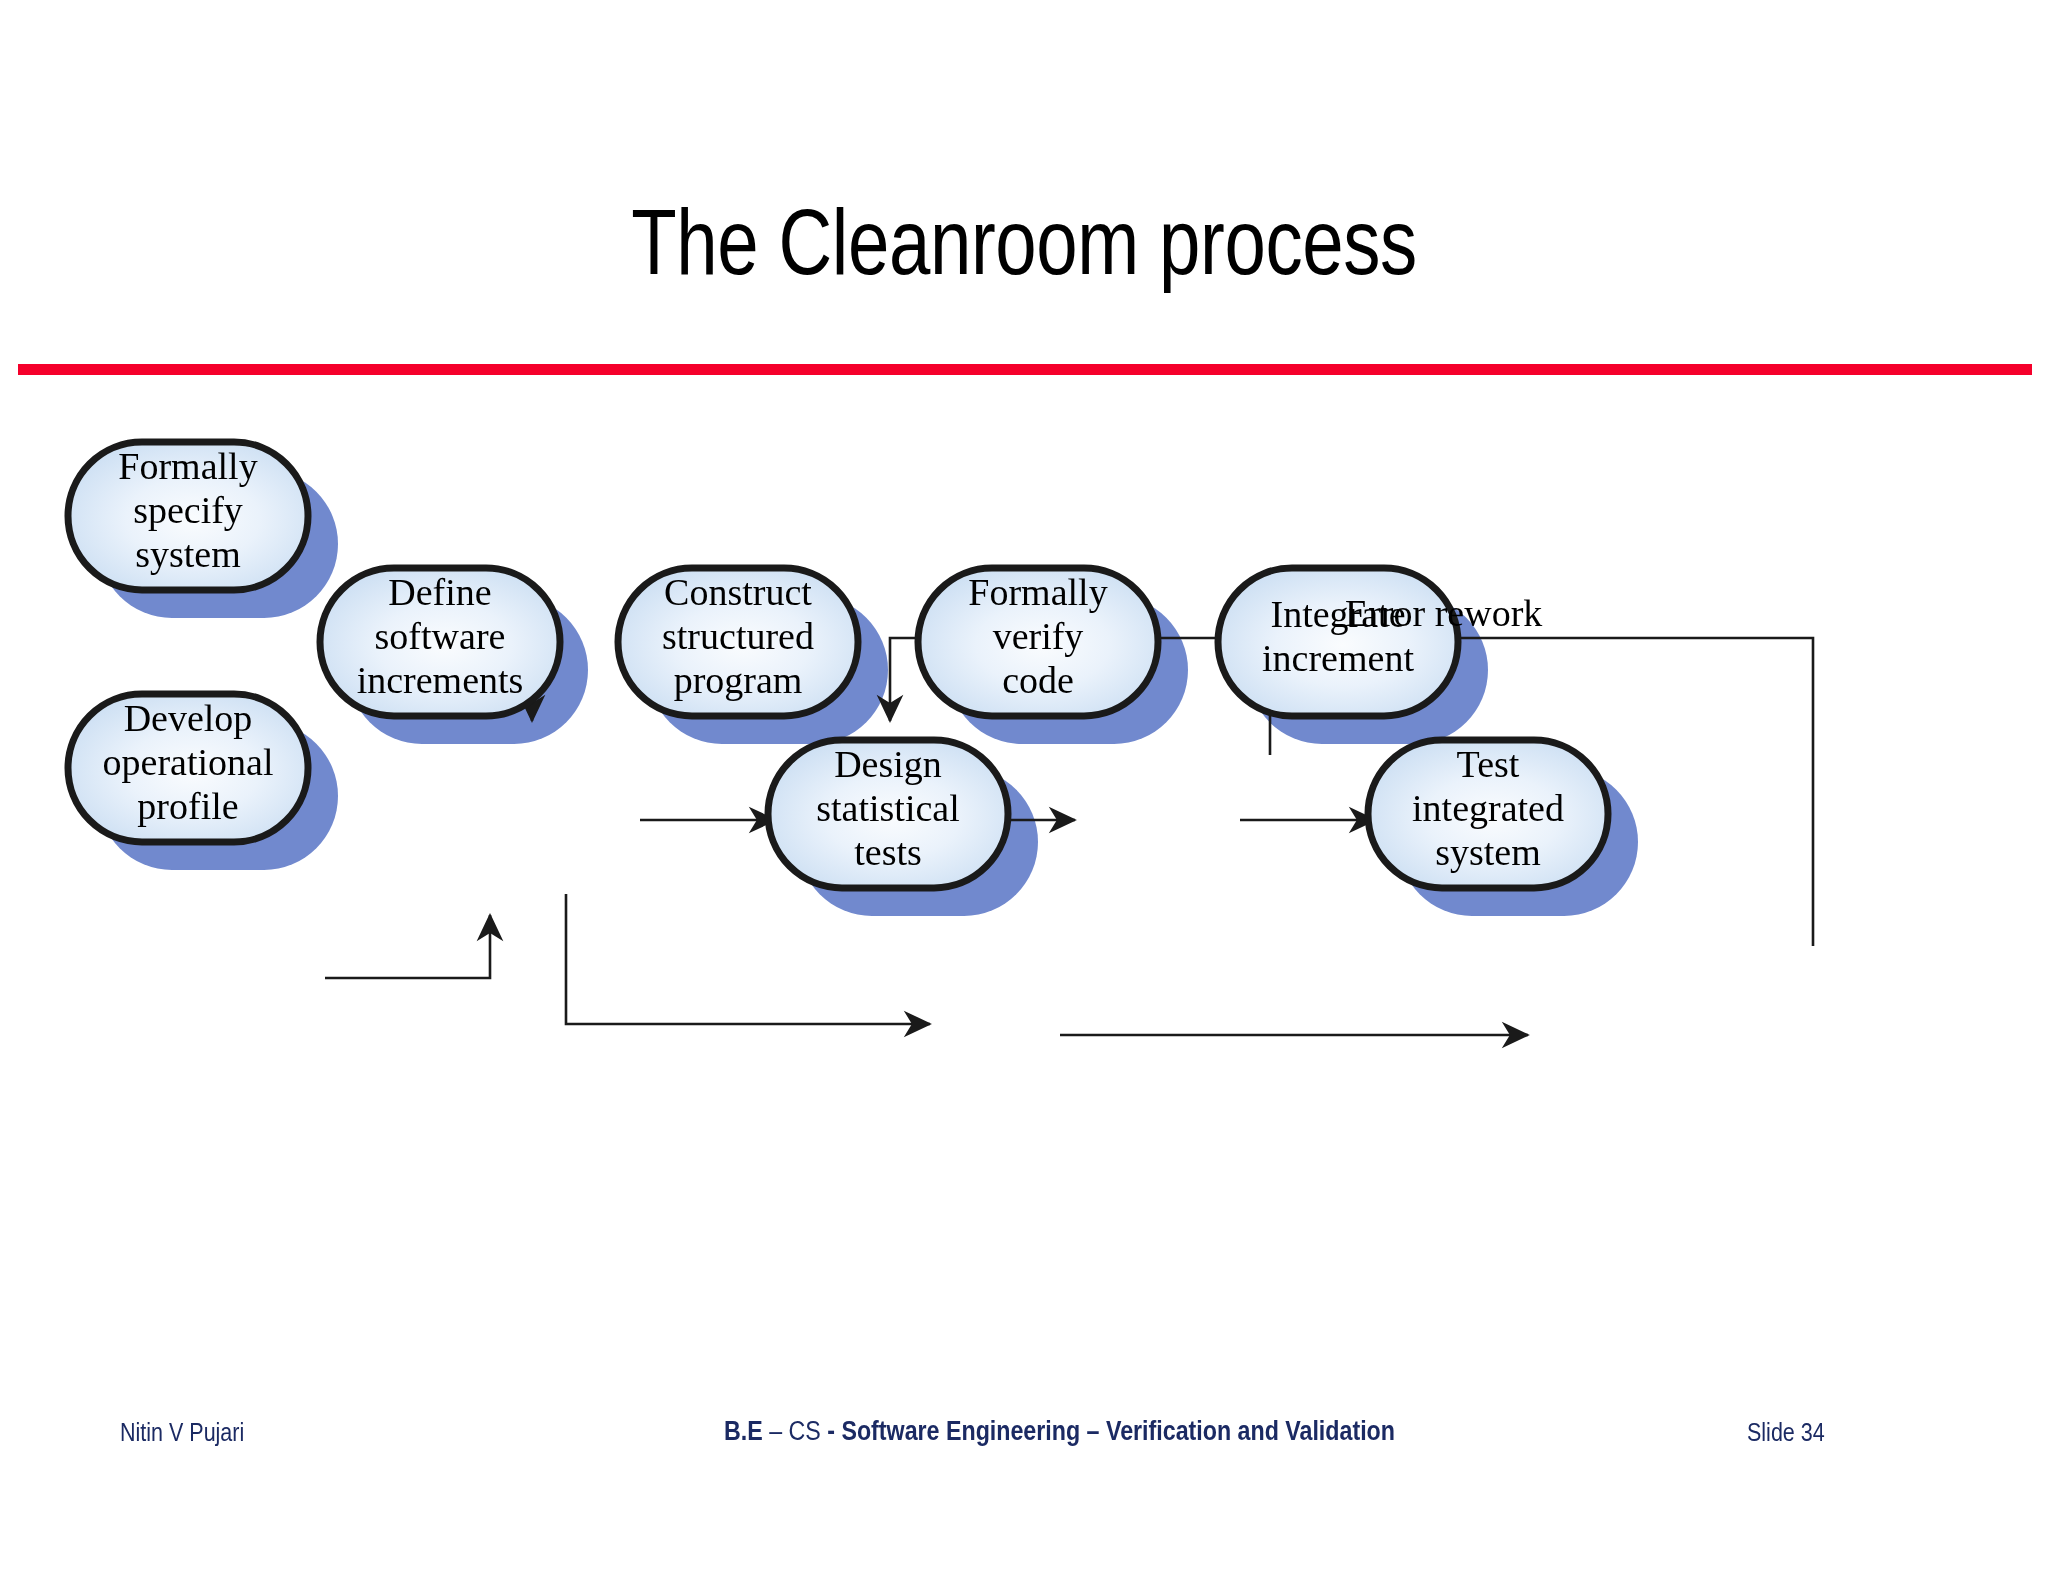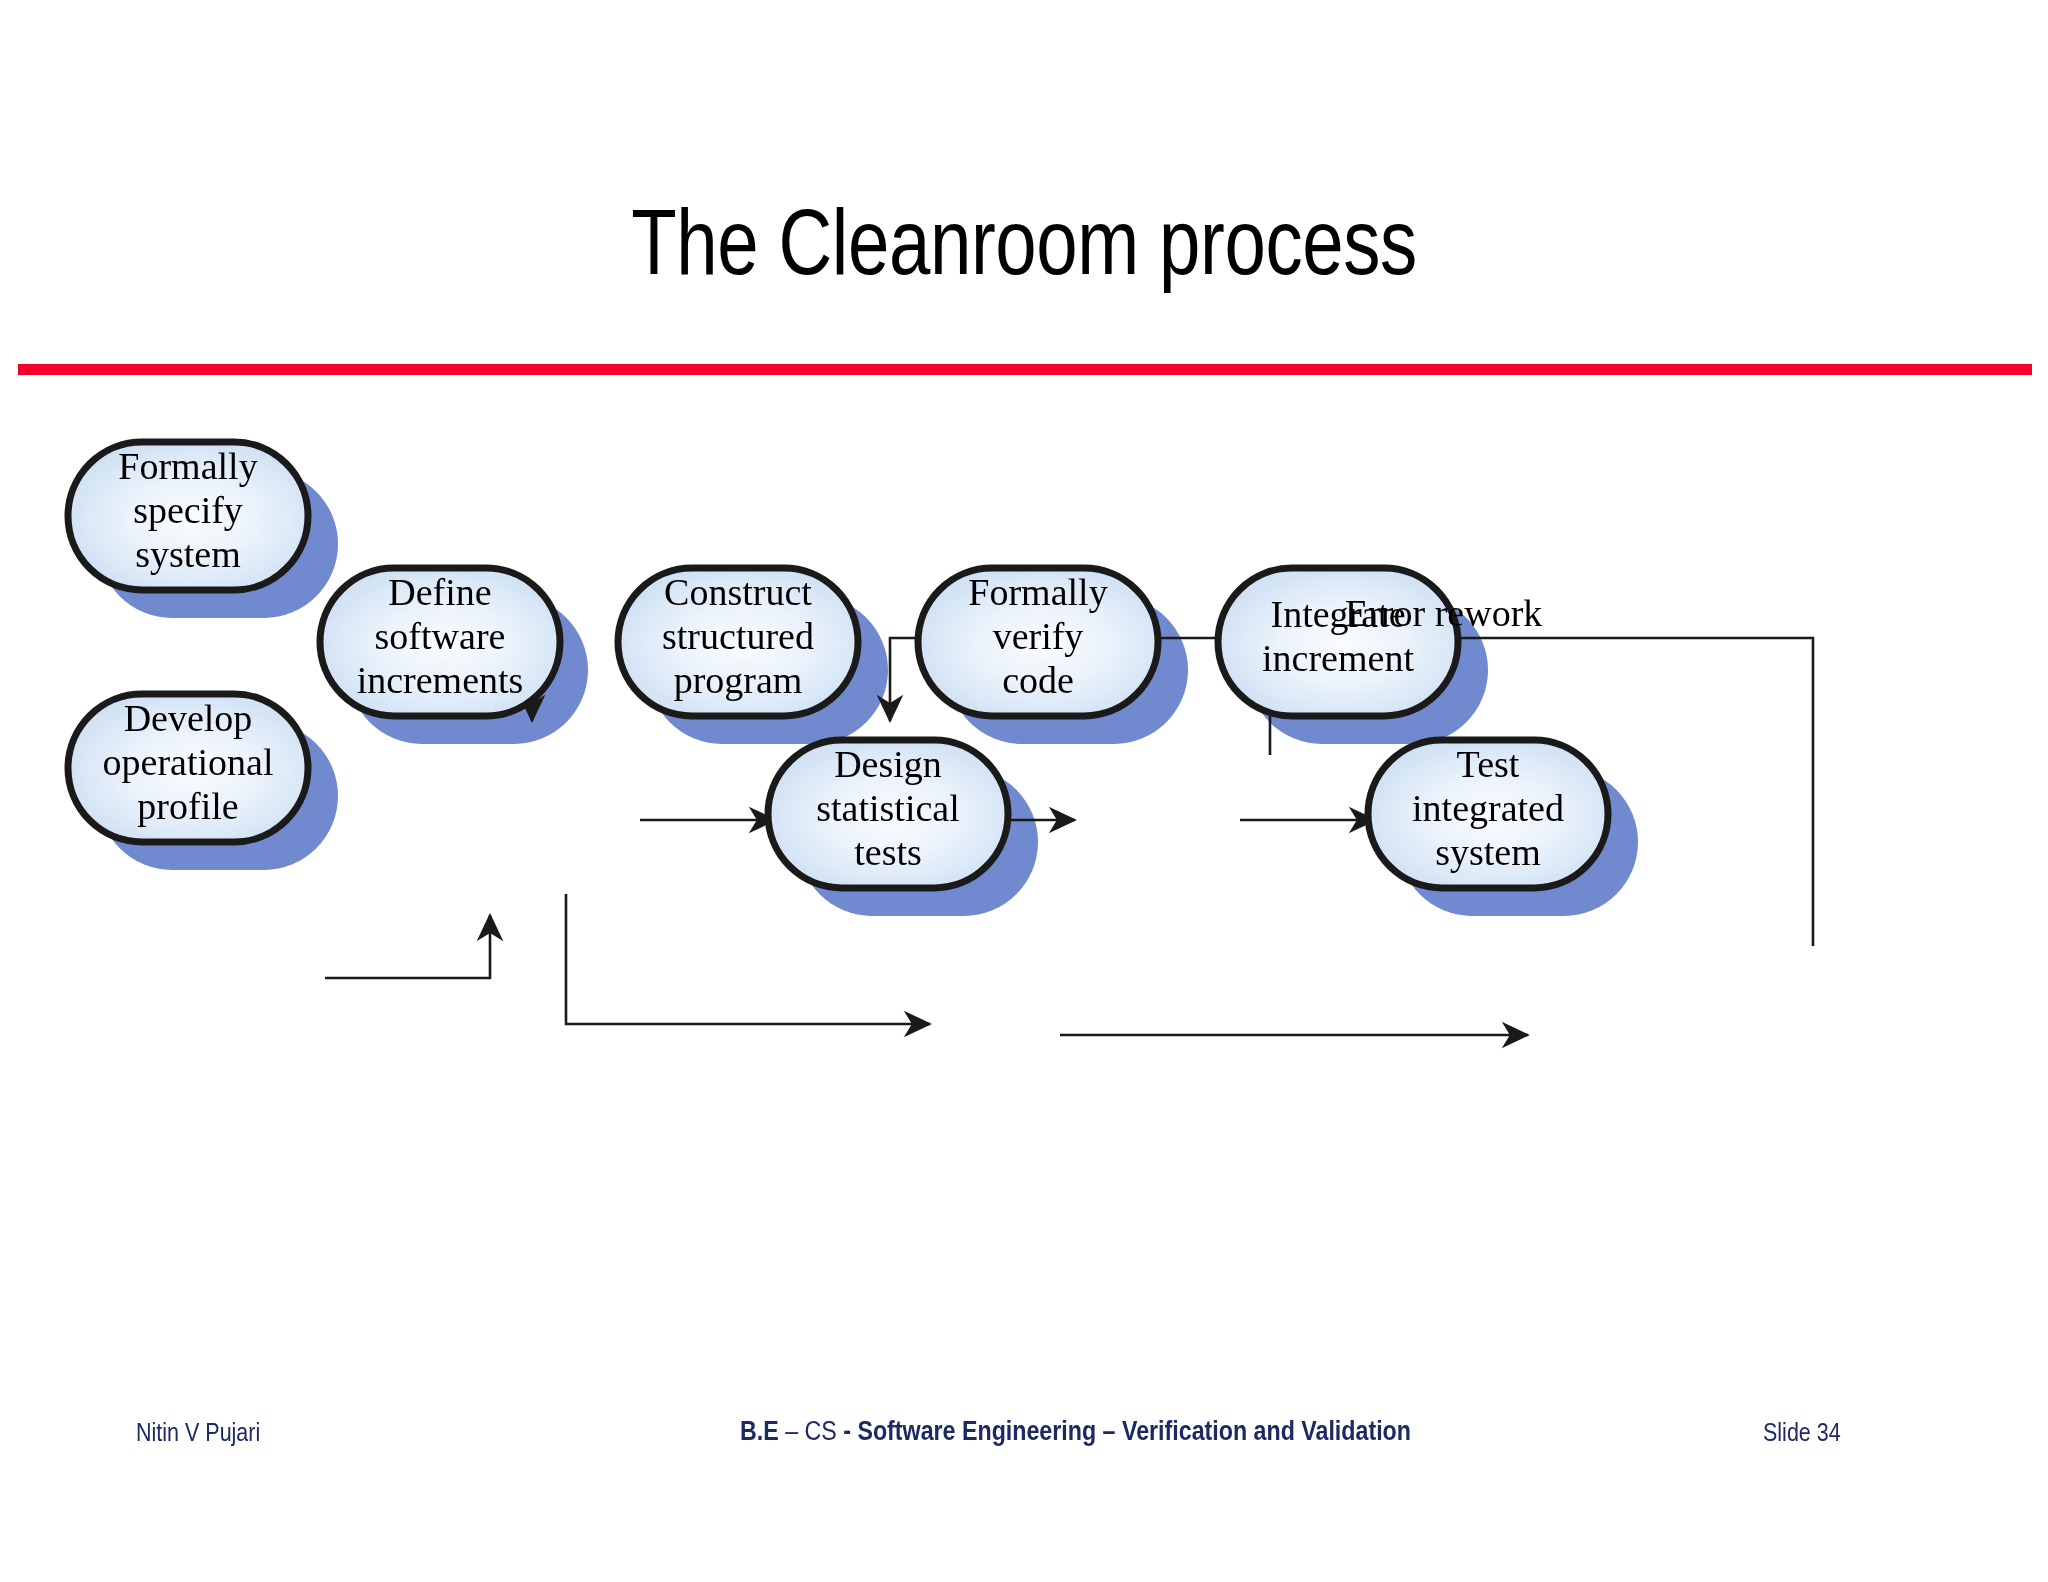--- a/index.html
+++ b/index.html
@@ -59,21 +59,21 @@
   }
   .edge-annotation {
     font-family: "Liberation Serif", "DejaVu Serif", serif;
     font-size: 38px;
     fill: #000000;
   }
 
   
   #footer {
     position: absolute;
-    left: 16px;
+    left: 0;
     top: 1418px;
     width: 1812px;
     height: 40px;
   }
   .footer-text {
     position: absolute;
     font-family: "Liberation Sans", sans-serif;
     color: #1B2A63;
     font-size: 25px;
     white-space: nowrap;

